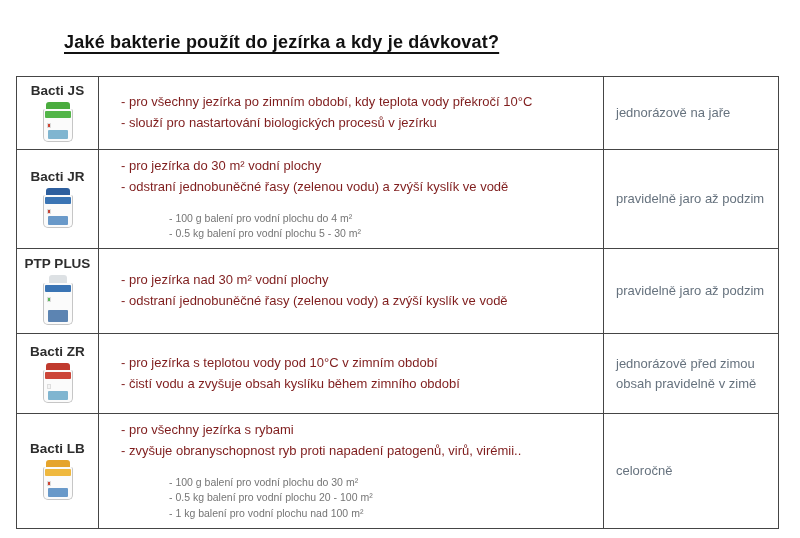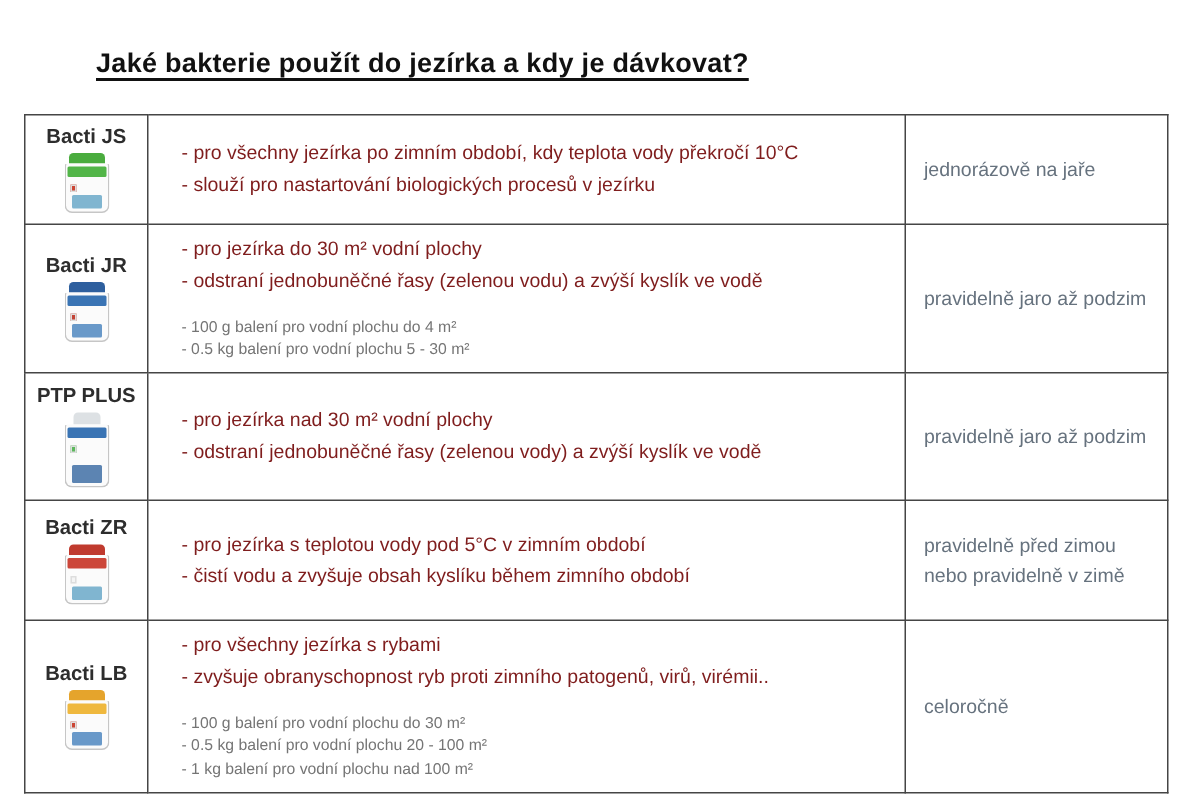--- a/index.html
+++ b/index.html
@@ -29,21 +29,21 @@
   .jar-body { position:relative; width:30px; height:33px; background:#fbfbfb;
               border:1px solid #c6c6c6; border-top:none; border-radius:2px 2px 5px 5px; overflow:hidden; }
   .jar.tall .jar-body { height:42px; width:30px; }
   .jar-band { position:absolute; top:2px; left:1px; right:1px; height:7px; border-radius:1px; }
   .jar-accent { position:absolute; left:3px; top:14px; width:4px; height:5px; border:0.5px solid #ddd; }
   .jar-img { position:absolute; bottom:2px; left:4px; right:4px; height:9px; border-radius:1px; opacity:.85; }
   .jar.tall .jar-img { height:12px; }
 
   td.c2cell { padding:6px 10px 6px 22px; }
   .bullet { font-size:13px; line-height:1.6; color:#7f1d1d; }
-  .smalls { margin-top:13px; }
+  .smalls { margin-top:13px;margin-left:48px; }
   .sbullet { font-size:10.5px; line-height:1.5; color:#757575; }
 
   td.c3cell { text-align:left; padding:4px 12px; }
   .dose { font-size:13px; line-height:1.5; color:#66727e; }
 </style>
 </head>
 <body>
 
 <div class="page">
 
@@ -146,25 +146,25 @@
               <div class="jar-body">
                 <div class="jar-band" style="background-color: rgb(204, 70, 57);"></div>
                 <div class="jar-accent" style="background-color: rgb(244, 244, 244);"></div>
                 <div class="jar-img" style="background-color: rgb(106, 168, 200);"></div>
               </div>
             </div>
           </div>
         </div>
       </td>
       <td class="c2cell">
-        <div class="bullet">- pro jezírka s teplotou vody pod 5°C v zimním období</div>
+        <div class="bullet">- pro jezírka s teplotou vody pod 10°C v zimním období</div>
         <div class="bullet">- čistí vodu a zvyšuje obsah kyslíku během zimního období</div>
       </td>
       <td class="c3cell">
-        <div class="dose">pravidelně před zimou nebo pravidelně v zimě</div>
+        <div class="dose">jednorázově před zimou obsah pravidelně v zimě</div>
       </td>
     </tr>
 
     <tr style="height:108px;">
       <td class="c1cell">
         <div class="c1inner">
           <div class="pname">Bacti LB</div>
           <div class="jarwrap">
             <div class="jar">
               <div class="jar-cap" style="background-color: rgb(229, 164, 44);"></div>
@@ -172,21 +172,21 @@
                 <div class="jar-band" style="background-color: rgb(239, 184, 62);"></div>
                 <div class="jar-accent" style="background-color: rgb(204, 68, 51);"></div>
                 <div class="jar-img" style="background-color: rgb(79, 135, 192);"></div>
               </div>
             </div>
           </div>
         </div>
       </td>
       <td class="c2cell">
         <div class="bullet">- pro všechny jezírka s rybami</div>
-        <div class="bullet">- zvyšuje obranyschopnost ryb proti zimního patogenů, virů, virémii..</div>
+        <div class="bullet">- zvyšuje obranyschopnost ryb proti napadení patogenů, virů, virémii..</div>
         <div class="smalls">
           <div class="sbullet">- 100 g balení pro vodní plochu do 30 m²</div>
           <div class="sbullet">- 0.5 kg balení pro vodní plochu 20 - 100 m²</div>
           <div class="sbullet">- 1 kg balení pro vodní plochu nad 100 m²</div>
         </div>
       </td>
       <td class="c3cell">
         <div class="dose">celoročně</div>
       </td>
     </tr>

